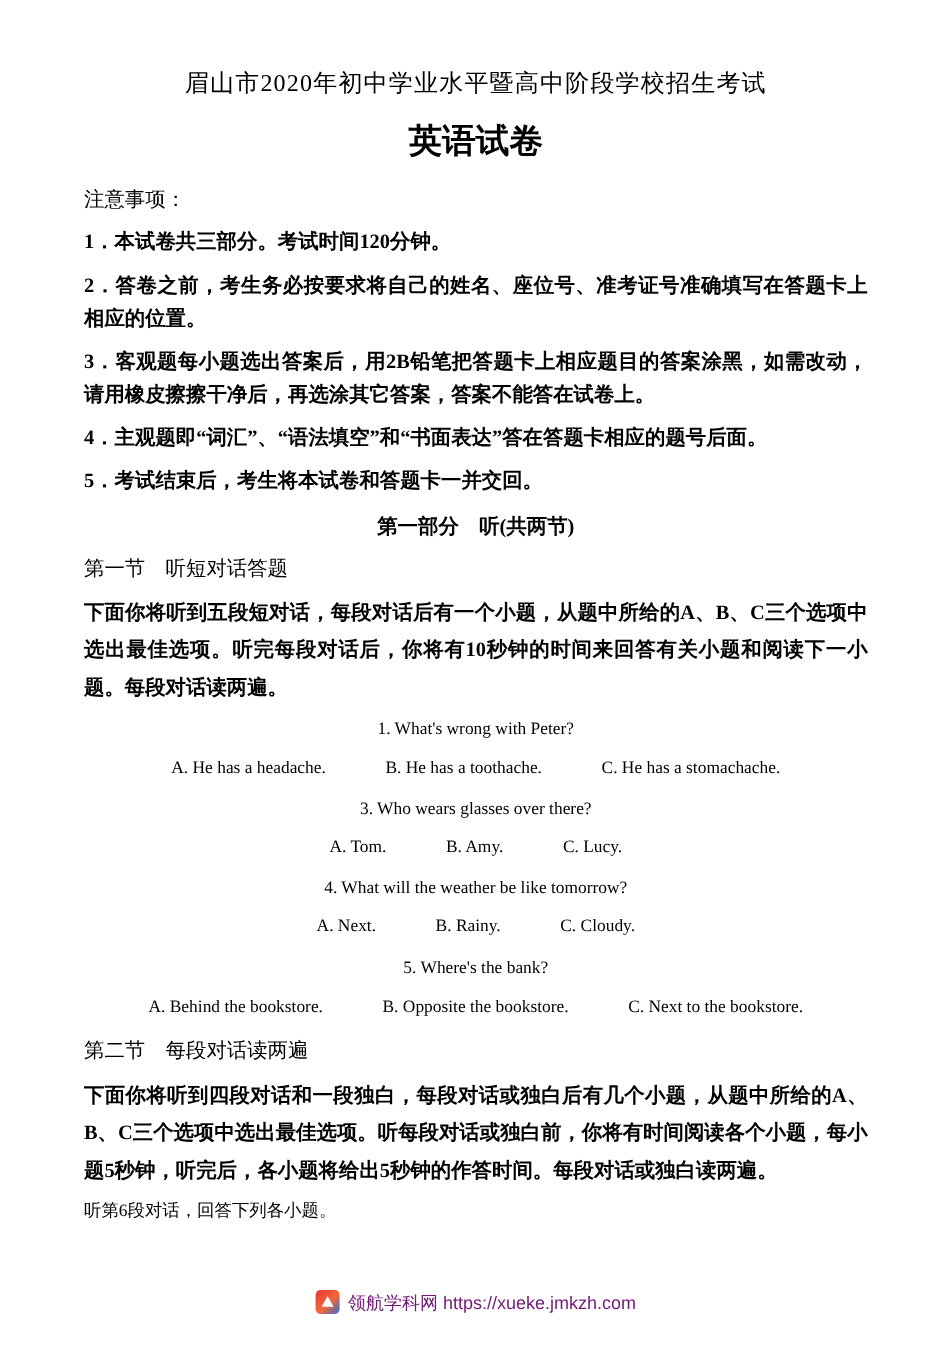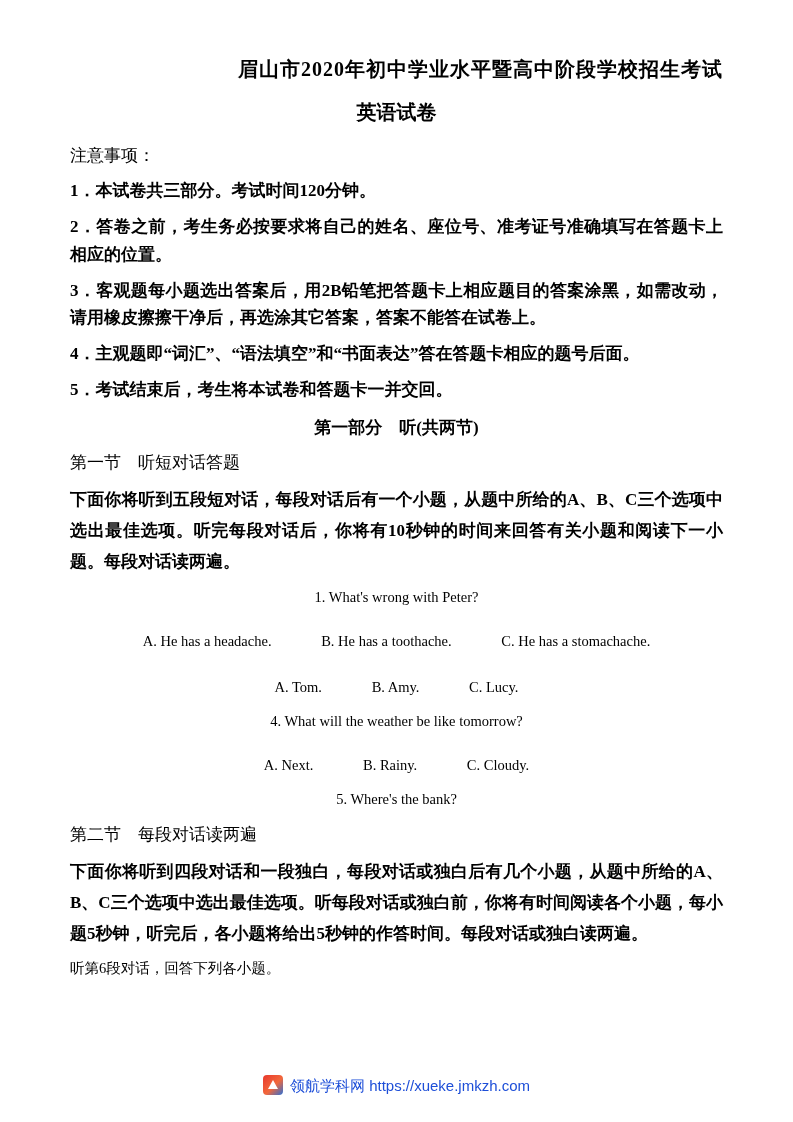--- a/index.html
+++ b/index.html
@@ -8,29 +8,29 @@
     background: #ffffff;
     color: #000000;
     font-family: "Liberation Serif", "DejaVu Serif", serif;
     position: relative;
     overflow: hidden;
   }
   .page {
     padding: 56px 70px 0 70px;
   }
   .title {
-    text-align: right;
+    text-align: center;
     font-size: 20px;
-    font-weight: 700;
+    font-weight: 400;
     letter-spacing: 1px;
     margin-bottom: 16px;
   }
   .subtitle {
     text-align: center;
-    font-size: 20px;
+    font-size: 28px;
     font-weight: 700;
     margin-bottom: 16px;
   }
   .notice-heading {
     font-size: 17px;
     font-weight: 400;
     margin-bottom: 8px;
     line-height: 1.6;
   }
   p.notice {
@@ -63,21 +63,21 @@
     font-size: 14.5px;
     line-height: 1.25;
     margin: 10px 0 14px 0;
   }
   .q-options {
     font-size: 14.5px;
     line-height: 1.25;
     margin: 0 0 16px 0;
   }
   .q-options .opt { margin-right: 46px; display: inline-block; }
-  .q-options .opt:last-child { margin-right: 0; margin-top: 12px; }
+  .q-options .opt:last-child { margin-right: 0; }
   .listen-note {
     font-size: 14.5px;
     line-height: 1.4;
     margin-top: 8px;
   }
   .footer {
     position: absolute;
     left: 0;
     bottom: 26px;
     width: 100%;
@@ -100,21 +100,21 @@
     content: "";
     position: absolute;
     left: 5px;
     top: 5px;
     width: 0; height: 0;
     border-left: 5px solid transparent;
     border-right: 5px solid transparent;
     border-bottom: 9px solid #ffffff;
   }
   .footer a, .footer .footer-text {
-    color: #1d4ed8;
+    color: #701a75;
     text-decoration: none;
   }
 </style>
 </head>
 <body>
 
 <div class="page">
 
   <h1 class="title">眉山市2020年初中学业水平暨高中阶段学校招生考试</h1>
   <h2 class="subtitle">英语试卷</h2>
@@ -136,38 +136,44 @@
     <p class="q-text">1. What's wrong with Peter?</p>
     <p class="q-options">
       <span class="opt">A. He has a headache.</span>
       <span class="opt">B. He has a toothache.</span>
       <span class="opt">C. He has a stomachache.</span>
     </p>
   </div>
 
 
   <div class="question">
+    <p class="q-text">3. Who wears glasses over there?</p>
     <p class="q-options">
       <span class="opt">A. Tom.</span>
       <span class="opt">B. Amy.</span>
       <span class="opt">C. Lucy.</span>
     </p>
   </div>
 
   <div class="question">
     <p class="q-text">4. What will the weather be like tomorrow?</p>
     <p class="q-options">
       <span class="opt">A. Next.</span>
       <span class="opt">B. Rainy.</span>
       <span class="opt">C. Cloudy.</span>
     </p>
   </div>
 
   <div class="question">
     <p class="q-text">5. Where's the bank?</p>
+    <p class="q-options">
+      <span class="opt">A. Behind the bookstore.</span>
+      <span class="opt">B. Opposite the bookstore.</span>
+      <span class="opt">C. Next to the bookstore.</span>
+    </p>
   </div>
 
   <div class="section-heading">第二节　每段对话读两遍</div>
   <p class="intro">下面你将听到四段对话和一段独白，每段对话或独白后有几个小题，从题中所给的A、B、C三个选项中选出最佳选项。听每段对话或独白前，你将有时间阅读各个小题，每小题5秒钟，听完后，各小题将给出5秒钟的作答时间。每段对话或独白读两遍。</p>
 
   <p class="listen-note">听第6段对话，回答下列各小题。</p>
 
 </div>
 
 <div class="footer">

